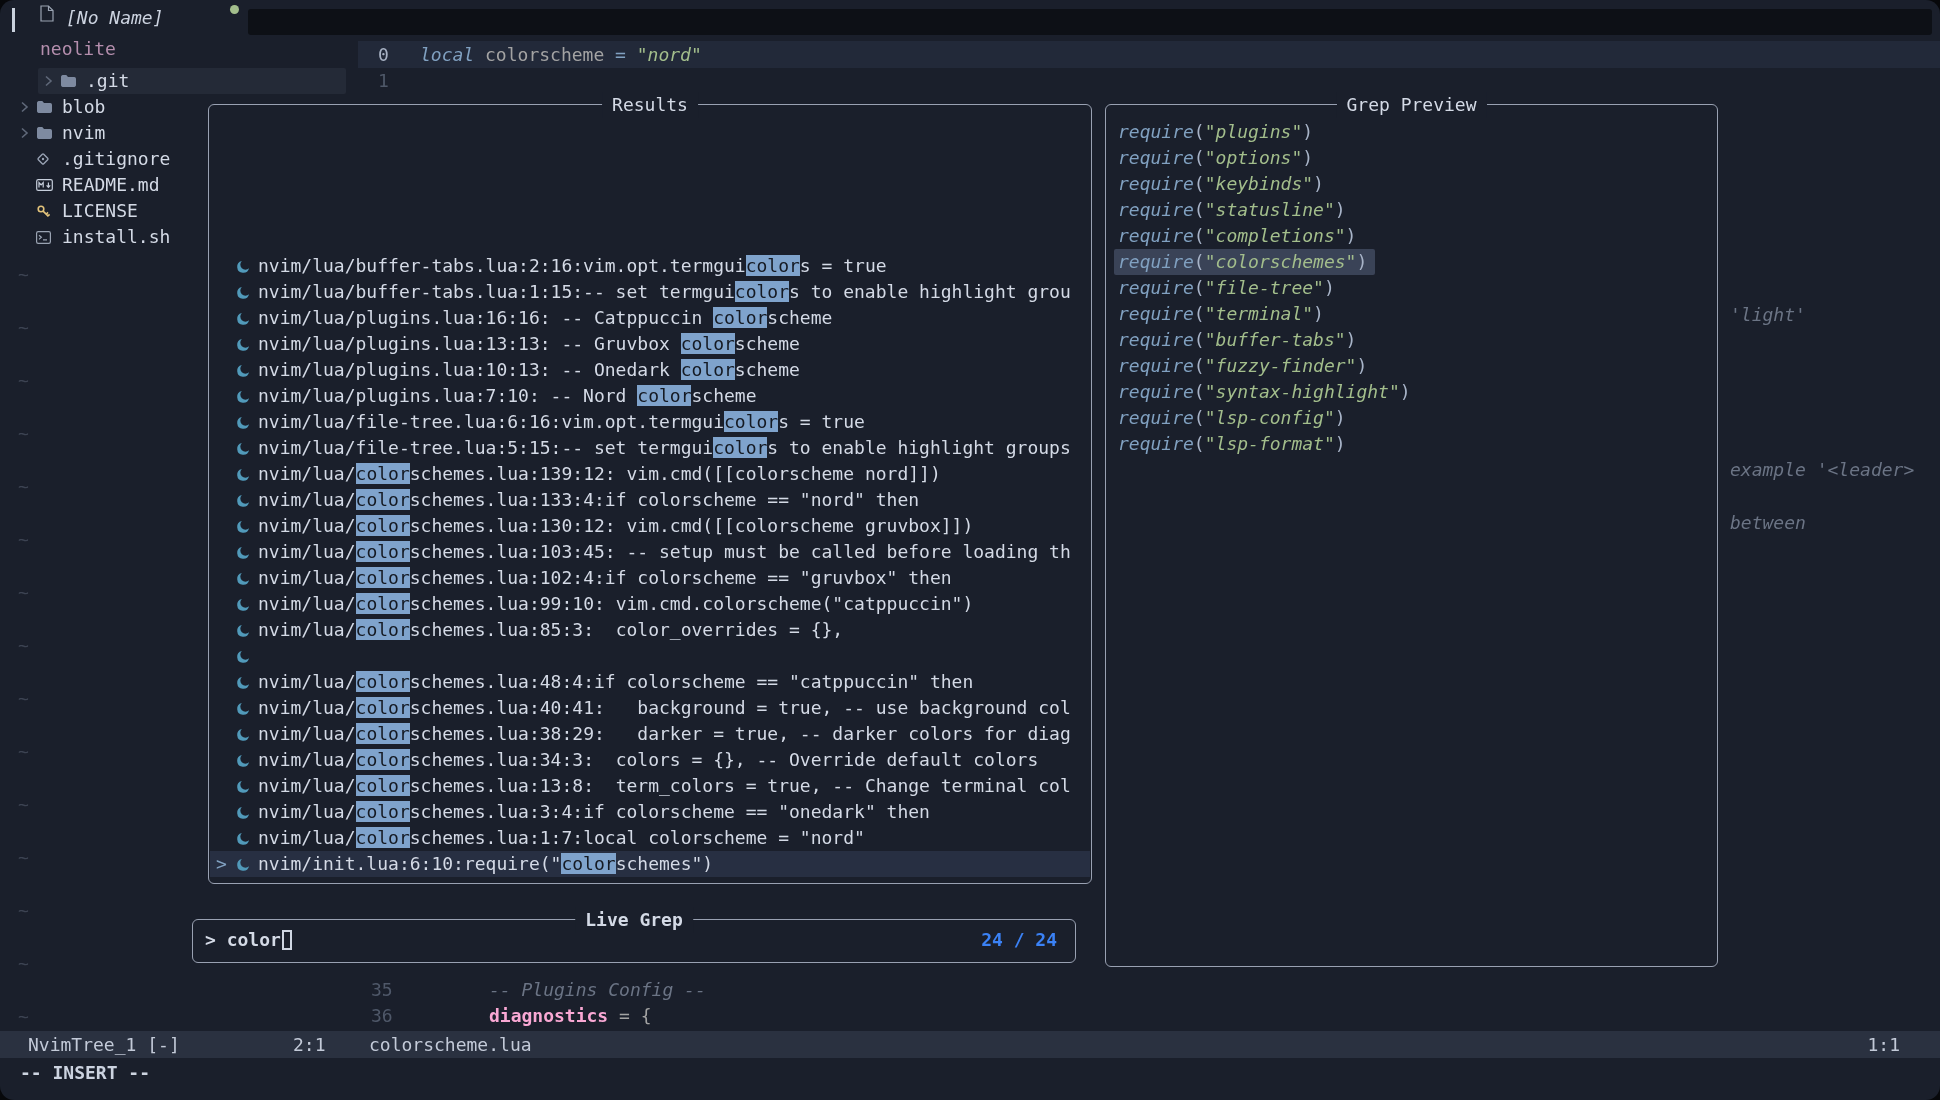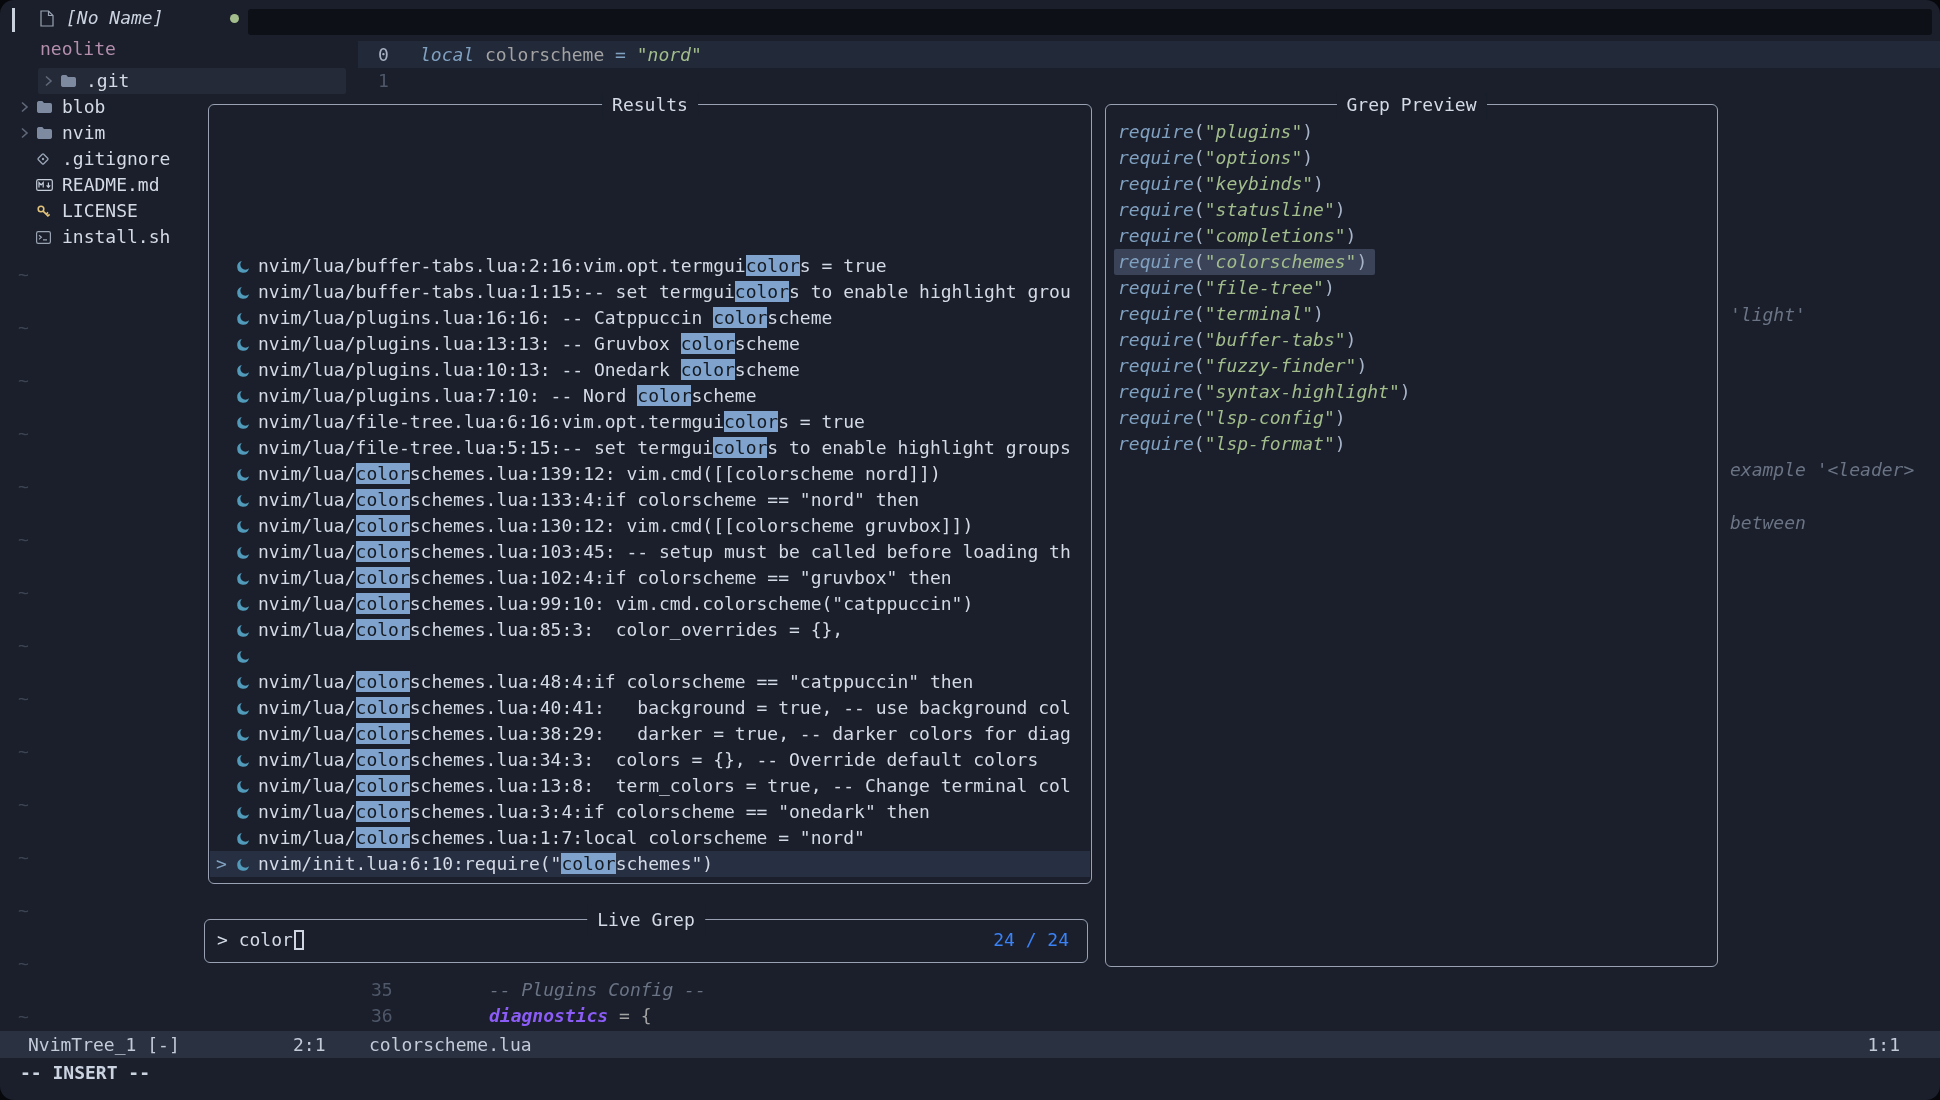--- a/index.html
+++ b/index.html
@@ -2,21 +2,21 @@
 <html><head>
 <meta charset="utf-8">
 <style>
   html,body{margin:0;padding:0;background:#07080b;width:1940px;height:1100px;overflow:hidden;}
   .window{
     position:relative;width:1940px;height:1100px;background:#1a1f2b;border-radius:14px;overflow:hidden;
     font:18px/26px "DejaVu Sans Mono","Liberation Mono",monospace;color:#d4dae6;
   }
   
   .tcursor{position:absolute;left:12px;top:8px;width:3px;height:24px;background:#c9d1dd;}
-  .tab{position:absolute;left:40px;top:5px;height:26px;display:flex;align-items:center;gap:10px;}
+  .tab{position:absolute;left:40px;top:5px;height:26px;display:flex;align-items:flex-start;gap:10px;}
   .tab-label{font-style:italic;color:#ccd3e0;white-space:pre;}
   .mod-dot{width:9px;height:9px;border-radius:50%;background:#a3be8c;margin-left:56px;}
   .tfill{position:absolute;left:248px;right:8px;top:9px;height:26px;background:#0d1016;border-radius:3px;}
   
   .proj{position:absolute;left:40px;top:36px;height:26px;line-height:26px;color:#b48ead;}
   .tree{position:absolute;left:0;top:68px;width:360px;}
   .trow{height:26px;line-height:26px;display:flex;align-items:center;padding-left:20px;color:#d4dae6;white-space:pre;}
   .trow.tsel{background:#242a37;margin-left:38px;padding-left:6px;width:302px;border-radius:2px;}
   .chev{width:16px;display:inline-flex;align-items:center;}
   .ticon{width:26px;display:inline-flex;align-items:center;}
@@ -28,27 +28,27 @@
   .codeline0{position:absolute;left:420px;top:41px;height:27px;line-height:27px;white-space:pre;}
   .lnum1{position:absolute;left:378px;top:68px;height:26px;color:#4f5869;}
   .kw{color:#81a1c1;font-style:italic;}
   .op{color:#81a1c1;}
   .str{color:#a3be8c;font-style:italic;}
   .fgt{color:#a3a3a3;}
   .frag{position:absolute;left:1730px;height:26px;color:#6b7485;font-style:italic;white-space:pre;}
   .bnum{position:absolute;left:371px;height:26px;color:#4f5869;}
   .bline{position:absolute;left:489px;height:26px;white-space:pre;}
   .comment{color:#6b7485;font-style:italic;}
-  .keybi{color:#8b5cf6;font-weight:bold;font-style:italic;}
+  .keybi{color:#f9a8d4;font-weight:bold;}
   
   .float{position:absolute;border:1px solid #99a1b2;border-radius:6px;background:#1a1f2b;}
   .ftitle{position:absolute;top:-13px;left:50%;transform:translateX(-50%);background:#1a1f2b;padding:0 10px;color:#d4dae6;white-space:pre;}
   #results{left:208px;top:104px;width:882px;height:778px;}
   #preview{left:1105px;top:104px;width:611px;height:861px;}
-  #livegrep{left:204px;top:919px;width:882px;height:42px;}
+  #livegrep{left:192px;top:919px;width:882px;height:42px;font-weight:bold;}
   .rrows{position:absolute;left:1px;right:1px;top:148px;}
   .rrow{height:26px;display:flex;align-items:center;white-space:pre;overflow:hidden;padding-left:6px;}
   .rrow.sel{background:#272f42;}
   .rarrow{width:20px;color:#81a1c1;flex:none;}
   .ricon{width:22px;display:inline-flex;align-items:center;flex:none;}
   .rtext{white-space:pre;}
   .match{background:#7fa3cc;color:#151a23;}
   .plines{position:absolute;left:12px;top:14px;right:4px;}
   .pline{height:26px;line-height:26px;white-space:pre;}
   .pv-fn{color:#81a1c1;font-style:italic;}

